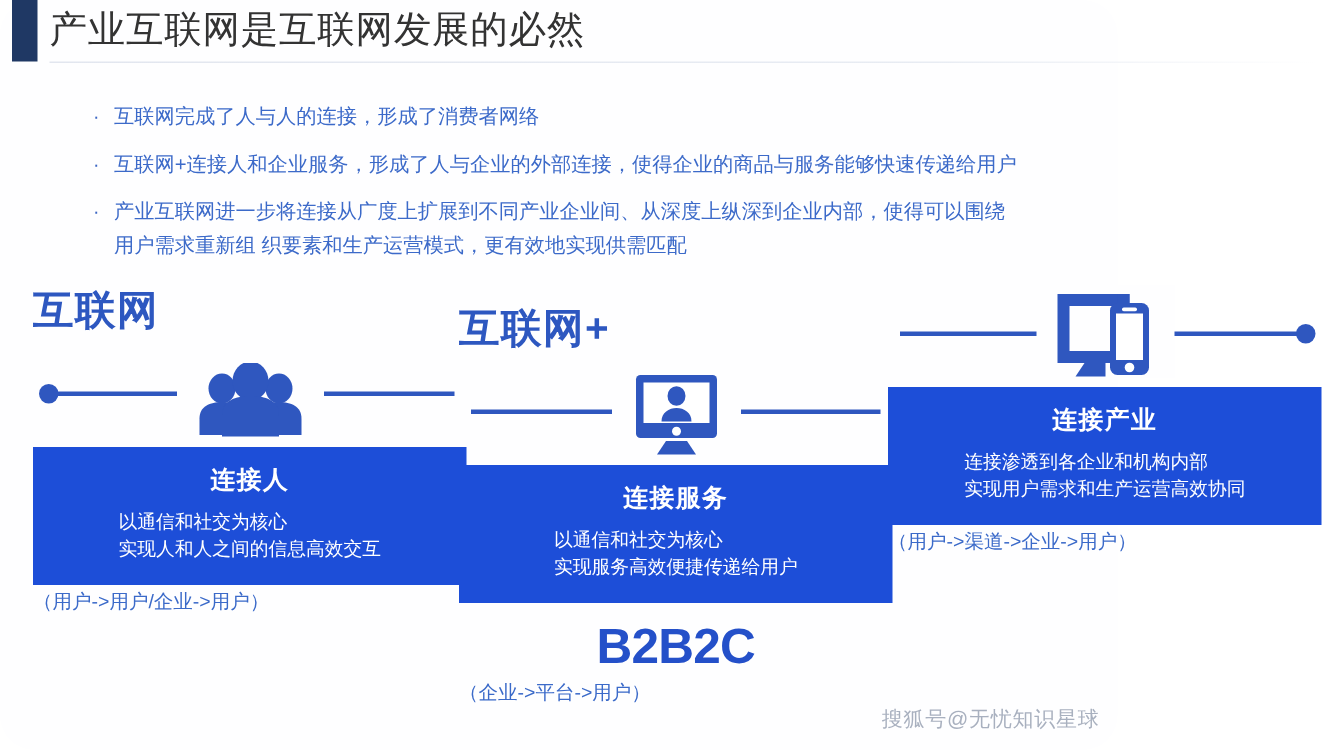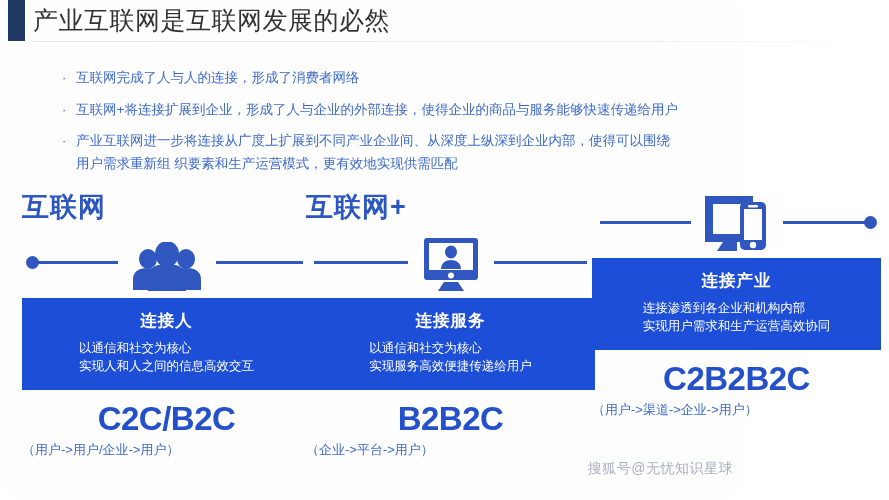--- a/index.html
+++ b/index.html
@@ -31,21 +31,21 @@
   .bullet-text{
     flex:1 1 auto;color:#3c6ac9;font-size:13.5px;line-height:22.5px;
     font-family:"Liberation Sans","DejaVu Sans",sans-serif;
   }
   .bullet-text .l2{display:block;}
 
   
   .cols{position:absolute;left:0;top:190px;width:889px;height:310px;}
   .col{position:absolute;top:0;width:289px;}
   .col-1{left:22px;}
-  .col-2{left:306px;}
+  .col-2{left:306px;margin-top:12px;}
   .col-3{left:592px;}
 
   .col-title{
     color:#2d57c0;font-weight:bold;
     font-size:27px;line-height:34px;letter-spacing:1px;height:40px;
   }
   .col-3 .col-title{font-size:25px;}
 
   
   .icon-row{position:relative;height:62px;display:flex;align-items:center;justify-content:center;}
@@ -72,21 +72,21 @@
   
   .code{
     margin-top:9px;text-align:center;color:#2450c9;
     font-weight:bold;font-size:33px;line-height:40px;letter-spacing:-0.5px;
     font-family:"Liberation Sans","DejaVu Sans",sans-serif;
   }
   .code-sub{text-align:left;color:#3b6ac9;font-size:13px;line-height:20px;margin-top:1px;}
 
   
   .watermark{
-    position:absolute;right:12px;bottom:22px;
+    position:absolute;right:12px;bottom:11px;
     color:#9aa3b4;font-size:14px;line-height:20px;opacity:.85;
     letter-spacing:.5px;white-space:nowrap;
   }
   svg{display:block;}
 </style>
 </head>
 <body>
 
 <div class="slide">
 
@@ -101,21 +101,21 @@
     <div class="bullet">
       <div class="bullet-dot">·</div>
       <div class="bullet-text">
         <span>互联网完成了人与人的连接，形成了消费者网络</span>
       </div>
     </div>
 
     <div class="bullet">
       <div class="bullet-dot">·</div>
       <div class="bullet-text">
-        <span>互联网+将连接扩展到企业，形成了人与企业的外部连接，使得企业的商品与服务能够快速传递给用户</span>
+        <span>互联网+连接人和企业服务，形成了人与企业的外部连接，使得企业的商品与服务能够快速传递给用户</span>
       </div>
     </div>
 
     <div class="bullet">
       <div class="bullet-dot">·</div>
       <div class="bullet-text">
         <span>产业互联网进一步将连接从广度上扩展到不同产业企业间、从深度上纵深到企业内部，使得可以围绕</span>
         <span class="l2">用户需求重新组 织要素和生产运营模式，更有效地实现供需匹配</span>
       </div>
     </div>
@@ -146,21 +146,20 @@
       </div>
 
       <div class="card">
         <div class="card-title">连接人</div>
         <div class="card-desc">
           <span>以通信和社交为核心</span>
           <span>实现人和人之间的信息高效交互</span>
         </div>
       </div>
 
-      <div class="code">C2C/B2C</div>
       <div class="code-sub">（用户-&gt;用户/企业-&gt;用户）</div>
     </div>
 
     <div class="col col-2">
       <div class="col-title">互联网+</div>
 
       <div class="icon-row">
         <div class="conn conn-l"></div>
         <div class="conn conn-r"></div>
         <div class="icon-wrap">
@@ -211,21 +210,20 @@
       </div>
 
       <div class="card">
         <div class="card-title">连接产业</div>
         <div class="card-desc">
           <span>连接渗透到各企业和机构内部</span>
           <span>实现用户需求和生产运营高效协同</span>
         </div>
       </div>
 
-      <div class="code">C2B2B2C</div>
       <div class="code-sub">（用户-&gt;渠道-&gt;企业-&gt;用户）</div>
     </div>
 
   </div>
 
   <div class="watermark">搜狐号@无忧知识星球</div>
 
 </div>
 
 </body></html>

